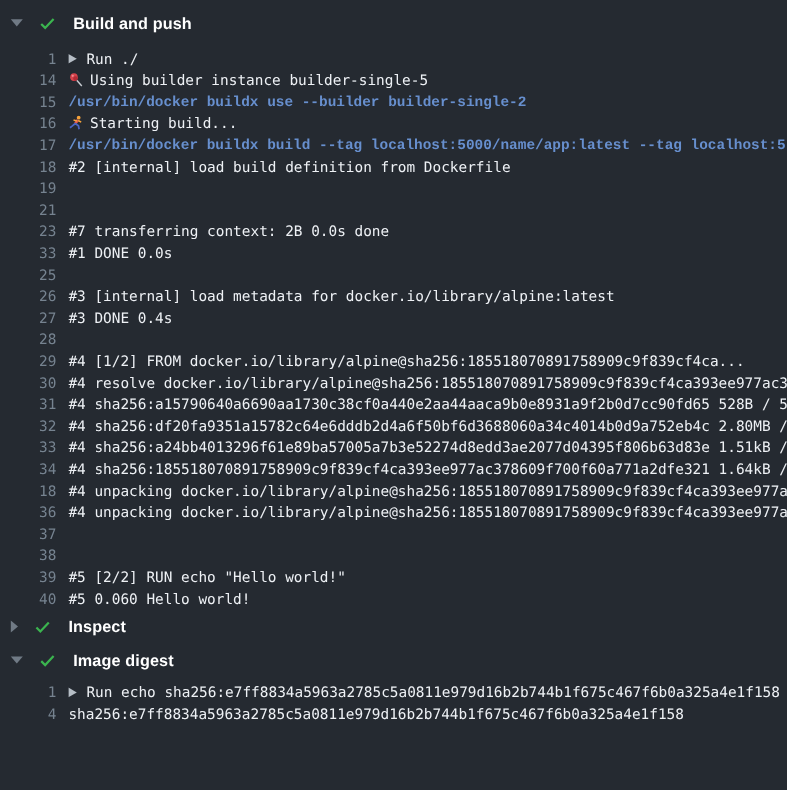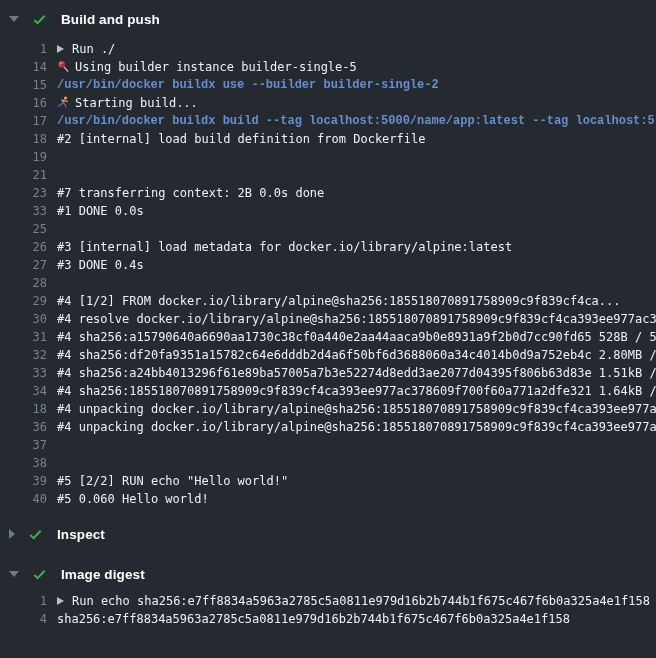--- a/index.html
+++ b/index.html
@@ -12,21 +12,21 @@
   .page{width:656px;height:658px;padding-top:5px;overflow:hidden;
         font-family:"DejaVu Sans Mono",monospace;font-size:12px;}
   .section-header{height:28px;display:flex;align-items:center;cursor:pointer;}
   .tri{width:0;height:0;margin-left:9px;flex:none;}
   .tri.down{border-left:5px solid transparent;border-right:5px solid transparent;border-top:6px solid var(--toggle);}
   .tri.right{border-top:5px solid transparent;border-bottom:5px solid transparent;border-left:6px solid var(--toggle);}
   .check{margin-left:13px;flex:none;display:inline-flex;}
   .section-title{font-family:"Liberation Sans",sans-serif;font-weight:bold;font-size:13.5px;
                  color:var(--header);margin-left:14px;letter-spacing:.1px;text-align:center;}
   .log-lines{margin-top:7px;}
-  .gap8{margin-top:12px;}
+  .gap8{margin-top:0;}
   .gap4{margin-top:4px;}
   .log-line{height:18px;display:flex;align-items:center;white-space:pre;overflow:hidden;}
   .line-num{width:47px;flex:none;text-align:right;color:var(--num);cursor:pointer;}
   .line-content{margin-left:10px;display:flex;align-items:flex-start;overflow:hidden;flex:1 1 auto;min-width:0;}
   .inline-icon{display:inline-flex;align-items:center;flex:none;width:18px;}
   .run-chev{display:inline-block;flex:none;width:15px;}
   .run-chev::before{content:"";display:inline-block;width:0;height:0;
       border-top:4.5px solid transparent;border-bottom:4.5px solid transparent;
       border-left:7px solid #b6bec6;}
   .line-text{color:var(--text);white-space:pre;overflow:hidden;}

